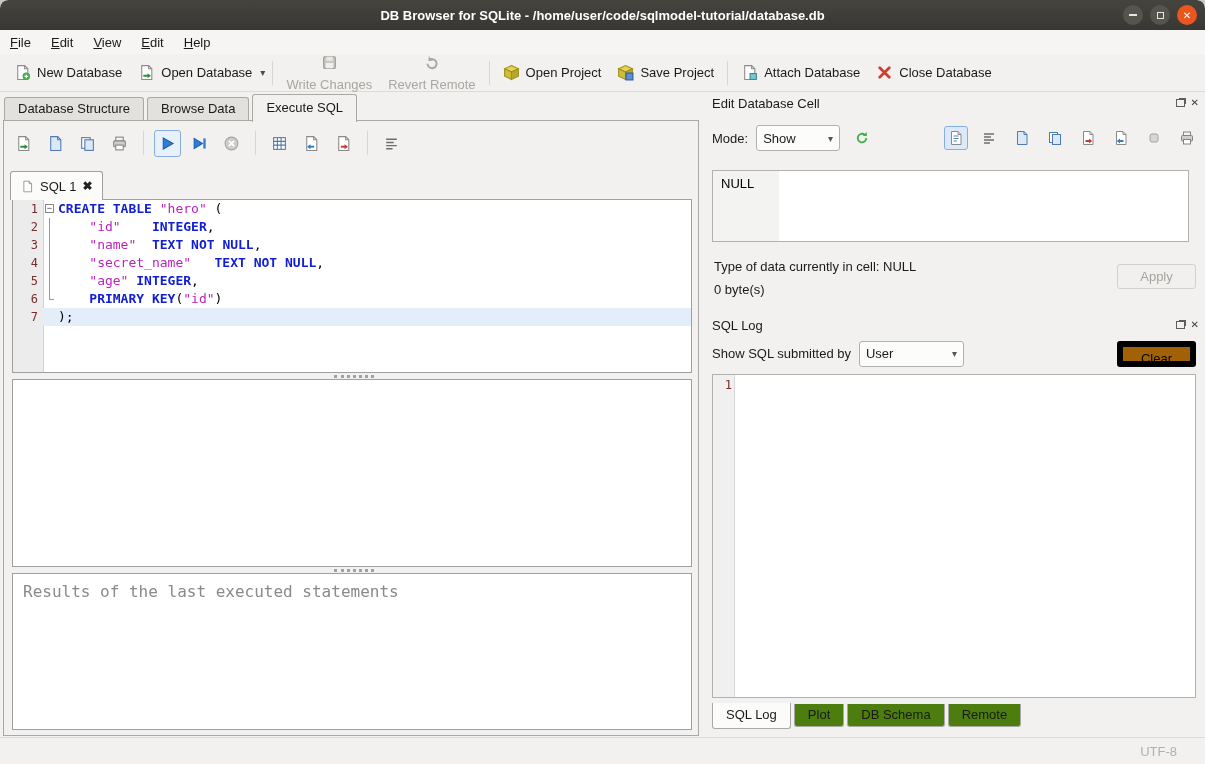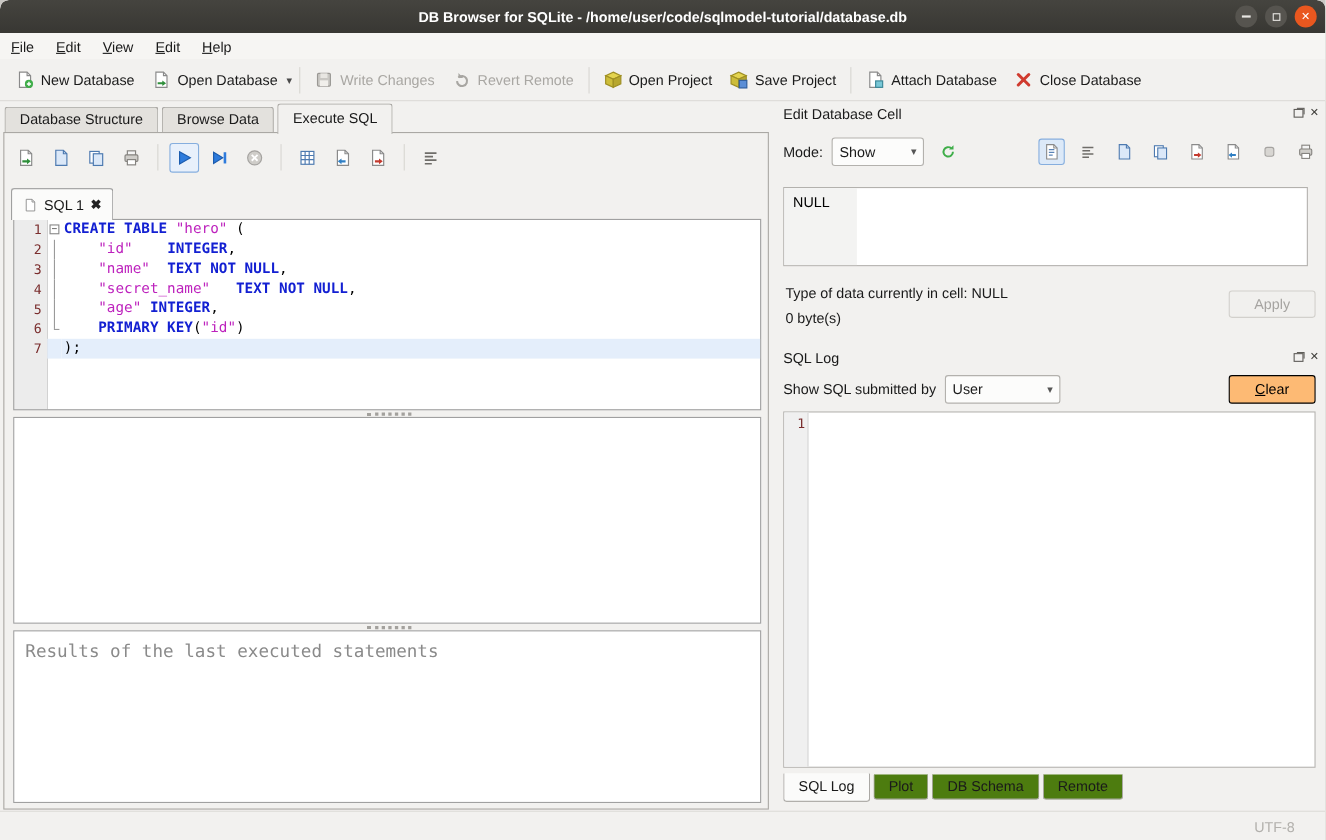--- a/index.html
+++ b/index.html
@@ -24,21 +24,21 @@
   .menubar { position:absolute; left:0; top:30px; width:100%; height:24px; background:#f6f5f3;
              display:flex; align-items:center; padding-left:0; }
   .menu-item { display:inline-block; padding:3px 10px; }
   .menu-item::first-letter { text-decoration:underline; }
 
   
   .toolbar { position:absolute; left:0; top:54px; width:100%; height:38px; background:#f2f1ef;
              border-bottom:1px solid #dddbd7; display:flex; align-items:center; padding-left:6px; }
   .tbtn { display:flex; align-items:center; gap:6px; padding:5px 8px; border-radius:3px; }
   .tbtn svg { width:17px; height:17px; }
-  .tbtn.disabled { color:#a9a7a3; }
+  .tbtn.disabled { color:#a9a7a3;flex-direction:column; }
   .tsep { width:1px; height:24px; background:#d8d6d2; margin:0 5px; }
   .dd-arrow { font-size:10px; color:#4a4a4a; margin-left:-2px; padding:4px 2px; }
 
   
   .left-pane { position:absolute; left:0; top:92px; width:702px; height:645px; }
   .main-tab-bar { position:absolute; left:4px; top:0; right:0; height:29px; display:flex;
                   gap:3px; align-items:flex-end; }
   .main-tab { height:24px; line-height:22px; padding:0 13px; background:#e3e1dd;
               border:1px solid #aaa8a4; border-bottom:none; border-radius:3px 3px 0 0; }
   .main-tab.active { background:#f2f1ef; height:28px; line-height:26px; position:relative;
@@ -113,22 +113,22 @@
   .cell-value { position:absolute; left:8px; top:5px; color:#000; }
 
   .cell-type { position:absolute; left:8px; top:167px; }
   .cell-size { position:absolute; left:8px; top:190px; }
   .apply-btn { position:absolute; left:411px; top:172px; width:79px; height:25px; background:#f1f0ee;
                border:1px solid #d2d0cc; border-radius:3px; color:#a5a3a0; text-align:center; line-height:23px; }
 
   .log-header { top:222px; }
   .log-filter-row { position:absolute; left:6px; top:248px; right:6px; height:27px; display:flex; align-items:center; }
   .user-combo { width:105px; margin-left:8px; }
-  .clear-btn { position:absolute; left:411px; top:249px; width:79px; height:26px; background:#fdba74;
-               border:1px solid #000000; border-radius:3px; text-align:center; line-height:24px; color:#000; }
+  .clear-btn { position:absolute; left:411px; top:249px; width:79px; height:26px; background:#a16207;
+               border:6px solid #000000; border-radius:3px; text-align:center; line-height:24px; color:#000; }
   .clear-btn::first-letter { text-decoration:underline; }
 
   .log-box { position:absolute; left:6px; top:282px; width:484px; height:324px; background:#fff;
              border:1px solid #b3b1ad; }
   .log-gutter { position:absolute; left:0; top:0; bottom:0; width:22px; background:#f0f0f0;
                 border-right:1px solid #d8d8d8; }
   .log-line-num { position:absolute; left:0; top:3px; width:19px; text-align:right;
                   font-family:"DejaVu Sans Mono",monospace; font-size:12px; color:#7a2d2d; }
 
   .dock-tab-bar { position:absolute; left:6px; top:612px; height:28px; display:flex; gap:3px; align-items:flex-start; }

